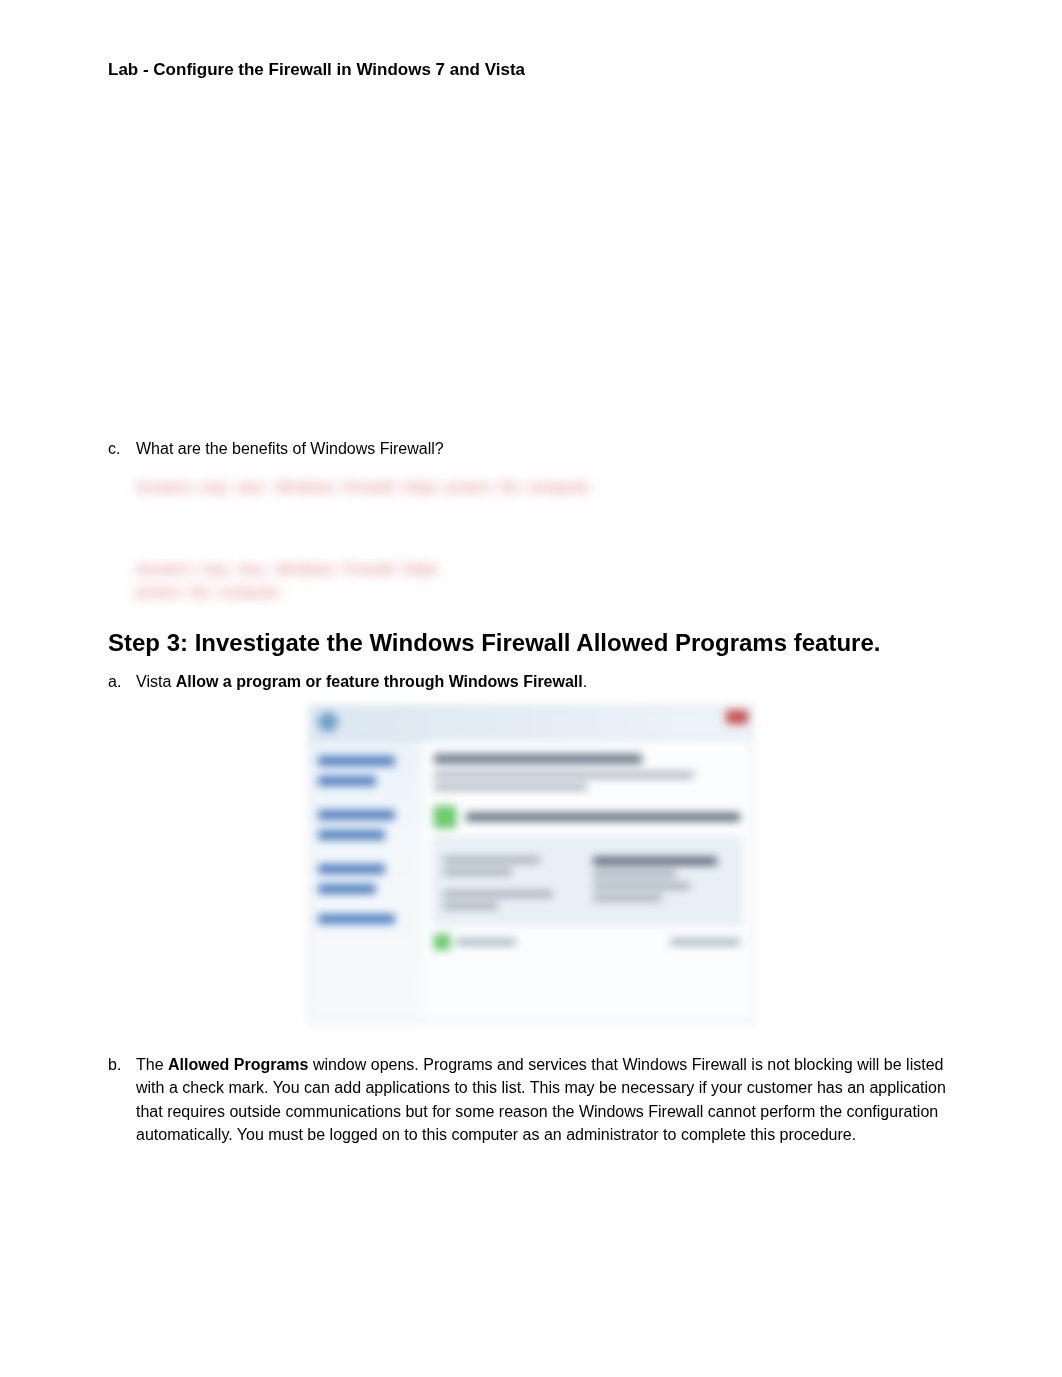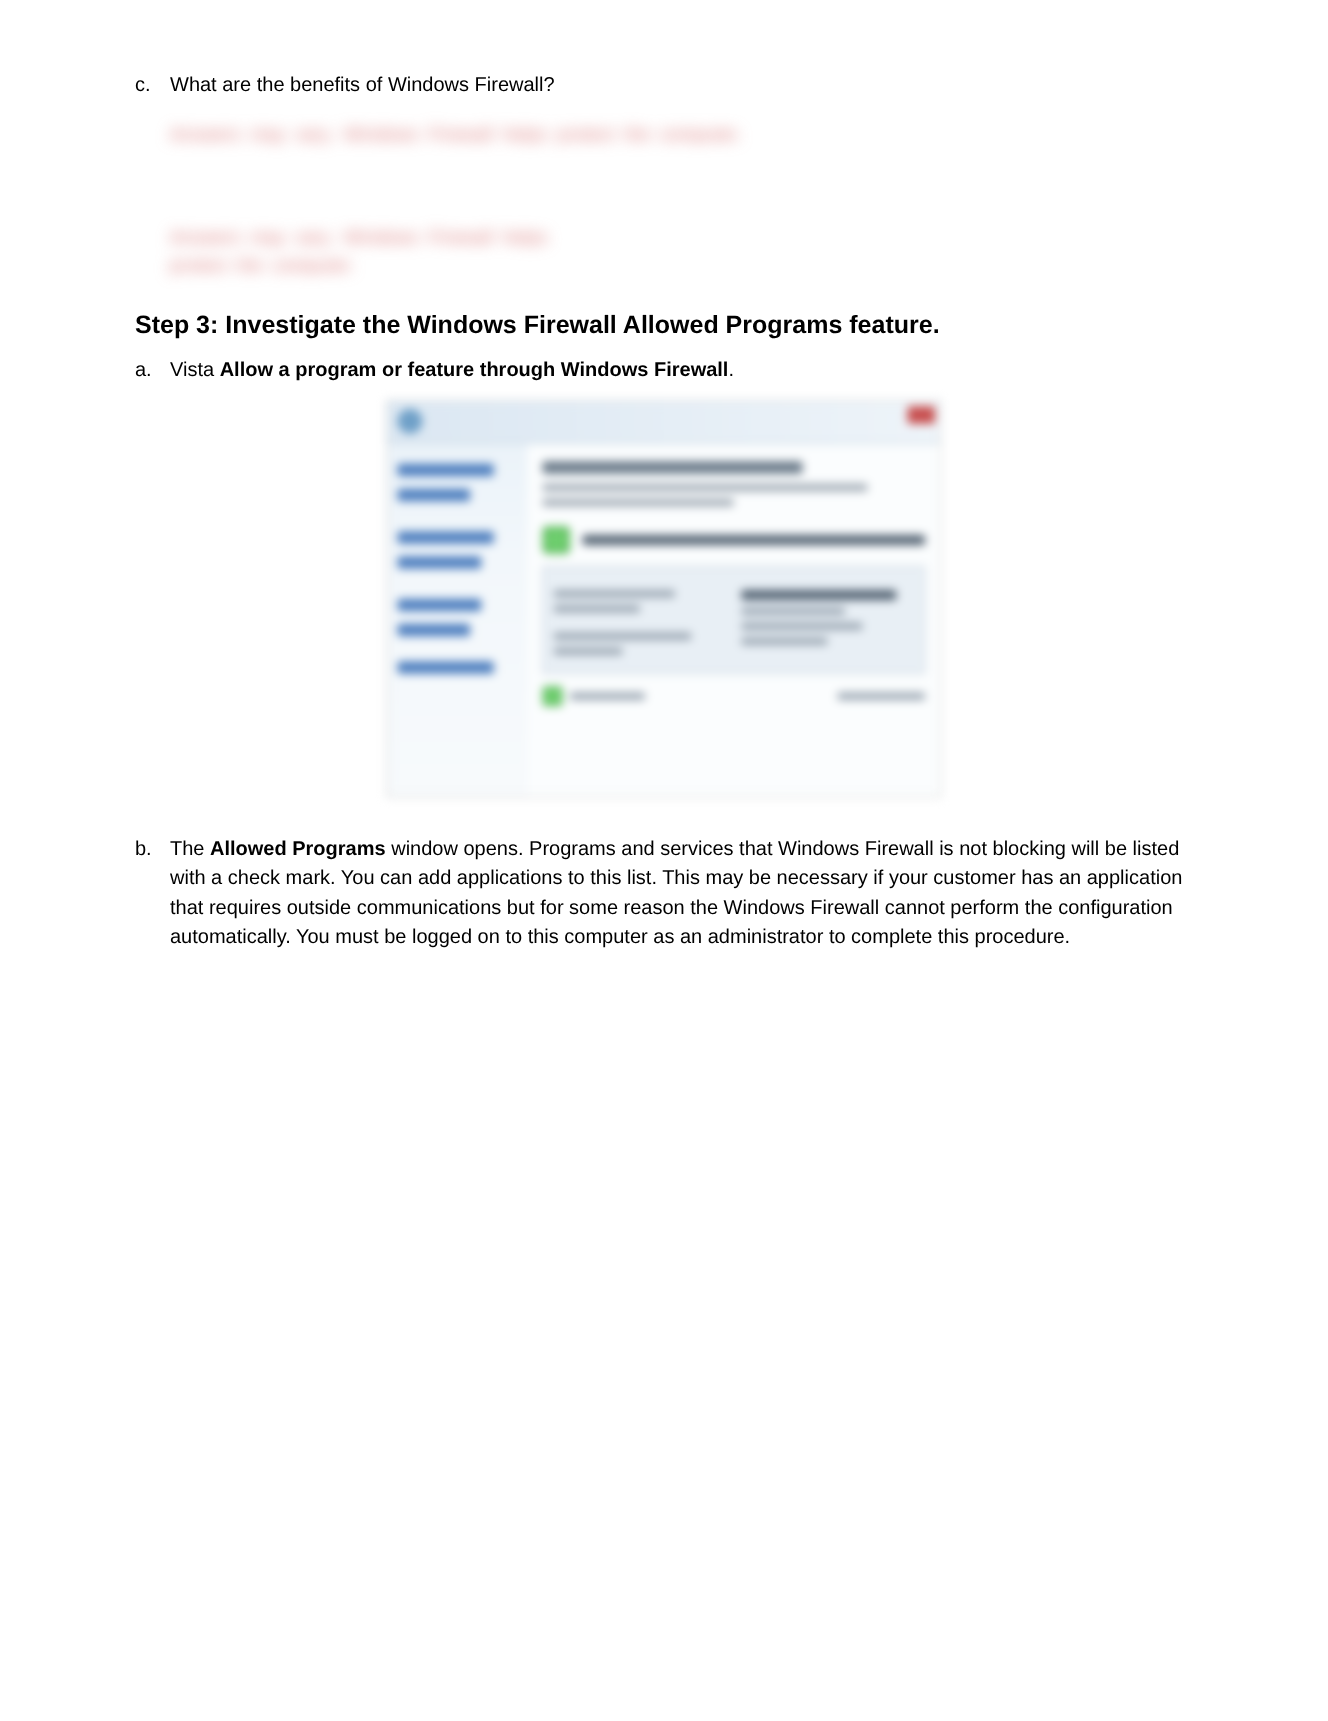--- a/index.html
+++ b/index.html
@@ -41,21 +41,21 @@
       margin-bottom: 26px;
       filter: blur(6px);
       color: #d46a6a;
       font-size: 14px;
       letter-spacing: 0.5px;
       word-spacing: 3px;
       line-height: 1.6;
     }
     .step-heading {
       font-weight: bold;
-      font-size: 20px;
+      font-size: 24px;
       margin-top: 22px;
       margin-bottom: 16px;
     }
     .click-instruction {
       display: flex;
       font-size: 16px;
       margin-bottom: 14px;
     }
     .screenshot-wrap {
       display: flex;
@@ -188,20 +188,21 @@
       display: flex;
     }
     .bold {
       font-weight: bold;
     }
   </style>
 </head>
 <body>
 
 <div class="page">
+  <div class="header-title">Lab - Configure the Firewall in Windows 7 and Vista</div>
 
   <div class="list-item">
     <div class="list-marker">c.</div>
     <div class="list-text">What are the benefits of Windows Firewall?</div>
   </div>
 
   <div class="answer-block">Answers may vary. Windows Firewall helps protect the computer.</div>
   <div class="answer-block" style="margin-top:60px;width:320px">Answers may vary. Windows Firewall helps protect the computer.</div>
 
   <div class="step-heading">Step 3: Investigate the Windows Firewall Allowed Programs feature.</div>

